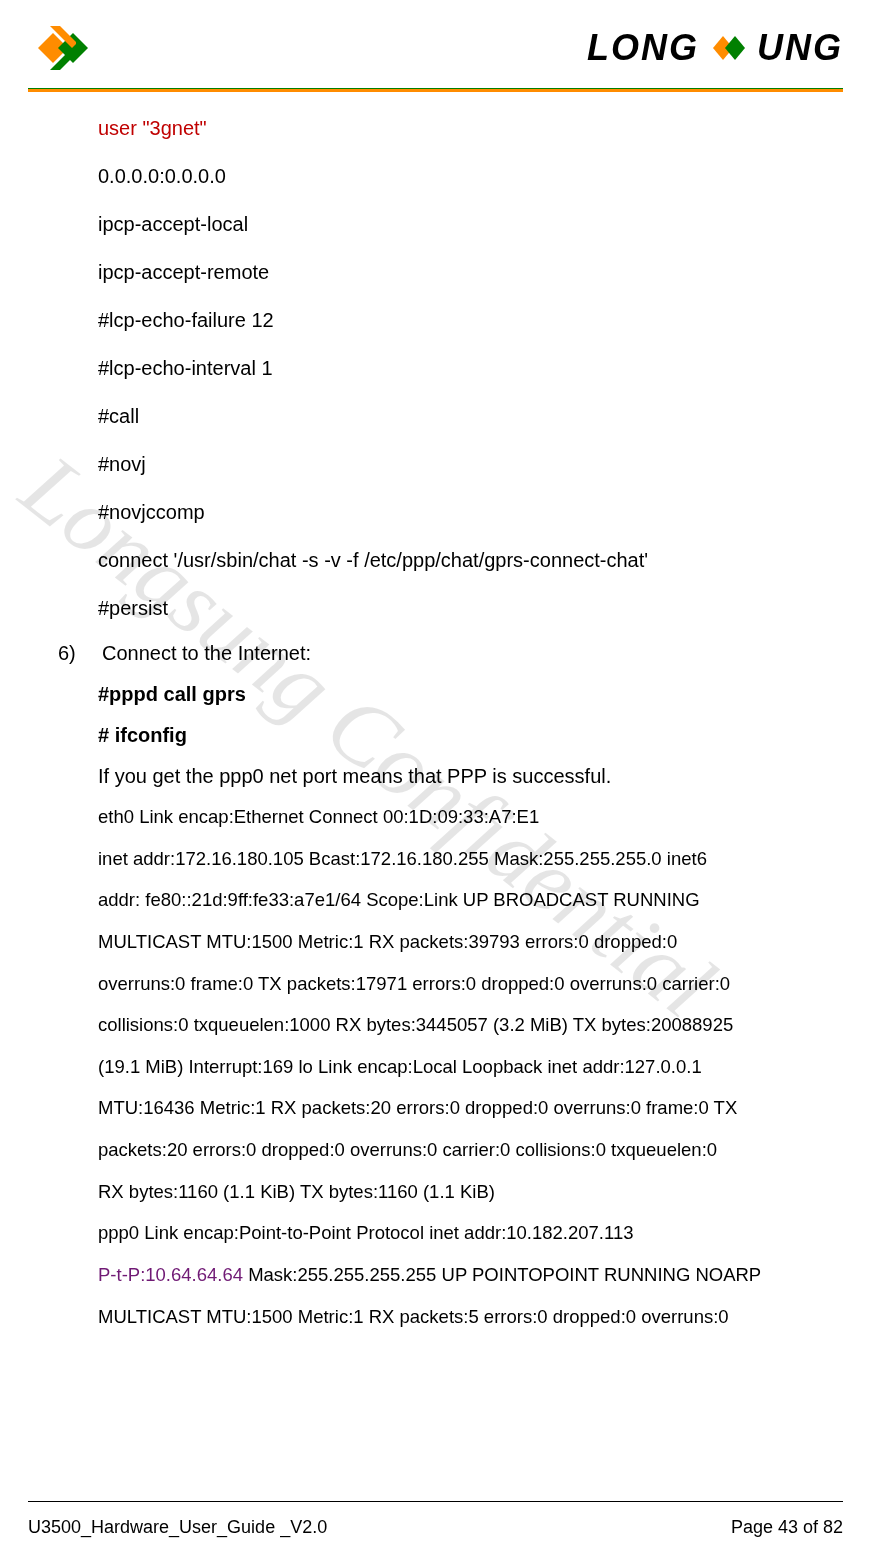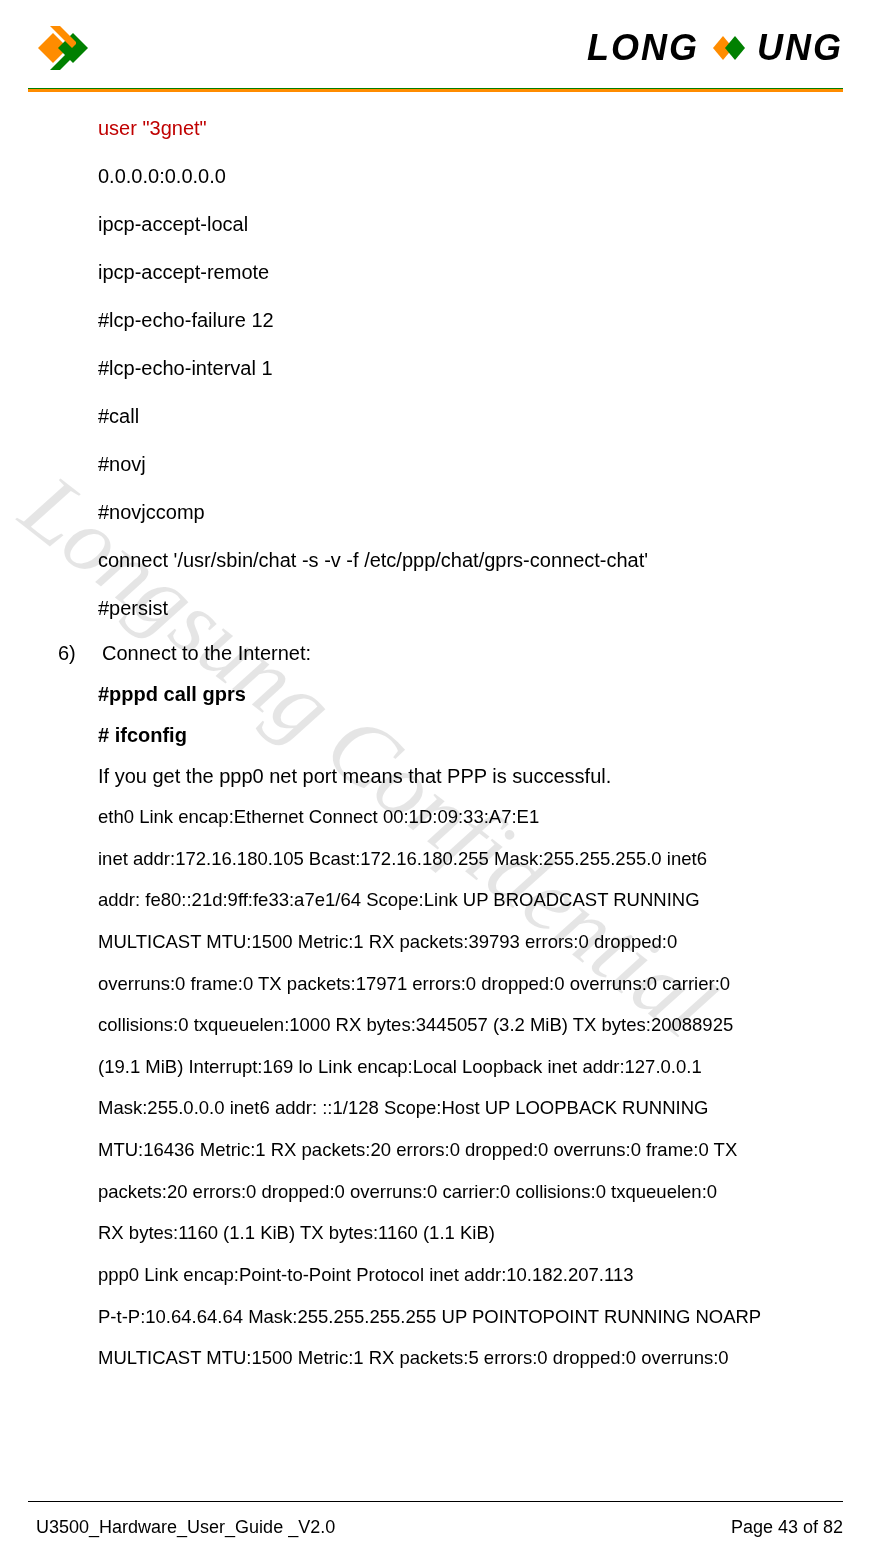--- a/index.html
+++ b/index.html
@@ -77,30 +77,30 @@
   .note {
     font-size: 20px;
     margin-bottom: 8px;
     padding-left: 40px;
   }
   .mono-block {
     padding-left: 40px;
     font-size: 18.5px;
     line-height: 2.25;
   }
-  .mono-block .red { color: #000000; }
+  .mono-block .red { color: #701a75; }
   .footer-rule {
     position: absolute;
     left: 28px; right: 28px;
     bottom: 60px;
     border-top: 1.5px solid #000;
   }
   .footer {
     position: absolute;
-    left: 36px; right: 28px;
+    left: 28px; right: 28px;
     bottom: 24px;
     display: flex;
     justify-content: space-between;
     font-size: 18px;
   }
 </style>
 </head>
 <body>
 
 <div class="header">
@@ -155,21 +155,20 @@
   <div class="note">If you get the ppp0 net port means that PPP is successful.</div>
 
   <div class="mono-block">
     <div>eth0 Link encap:Ethernet   Connect 00:1D:09:33:A7:E1</div>
     <div>inet addr:172.16.180.105   Bcast:172.16.180.255 Mask:255.255.255.0   inet6</div>
     <div>addr: fe80::21d:9ff:fe33:a7e1/64 Scope:Link    UP BROADCAST RUNNING</div>
     <div>MULTICAST   MTU:1500 Metric:1    RX packets:39793 errors:0 dropped:0</div>
     <div>overruns:0 frame:0    TX packets:17971 errors:0 dropped:0 overruns:0 carrier:0</div>
     <div>collisions:0 txqueuelen:1000   RX bytes:3445057 (3.2 MiB)   TX bytes:20088925</div>
     <div>(19.1 MiB)    Interrupt:169 lo Link encap:Local Loopback   inet addr:127.0.0.1</div>
-    <div>Mask:255.0.0.0   inet6 addr: ::1/128 Scope:Host   UP LOOPBACK RUNNING</div>
     <div>MTU:16436 Metric:1   RX packets:20 errors:0 dropped:0 overruns:0 frame:0    TX</div>
     <div>packets:20 errors:0 dropped:0 overruns:0 carrier:0    collisions:0 txqueuelen:0</div>
     <div>RX bytes:1160 (1.1 KiB)   TX bytes:1160 (1.1 KiB)</div>
     <div>ppp0   Link encap:Point-to-Point Protocol   inet addr:10.182.207.113</div>
     <div><span class="red">P-t-P:10.64.64.64</span><span> Mask:255.255.255.255   UP POINTOPOINT RUNNING NOARP</span></div>
     <div>MULTICAST   MTU:1500 Metric:1   RX packets:5 errors:0 dropped:0 overruns:0</div>
   </div>
 </div>
 
 <div class="footer-rule"></div>

